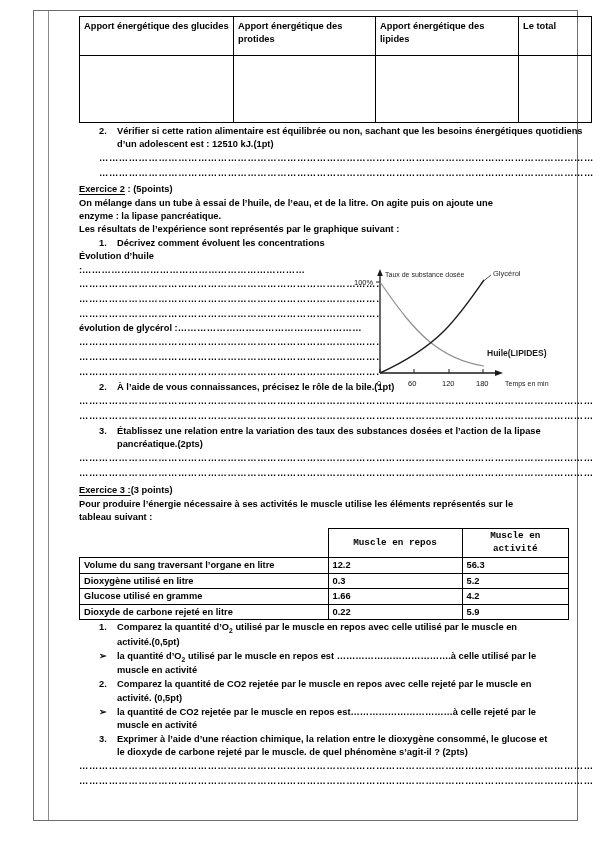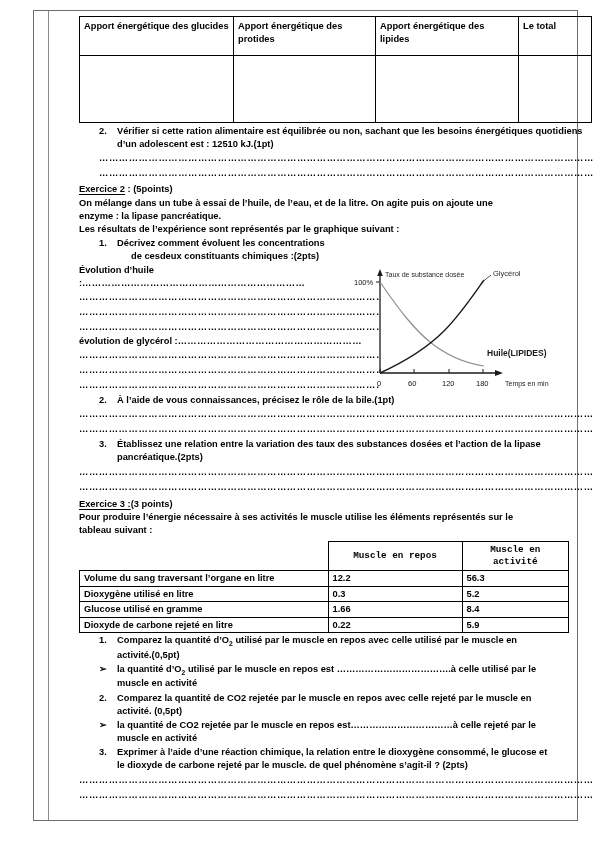--- a/index.html
+++ b/index.html
@@ -196,21 +196,20 @@
   </div>
   <div class="para">On mélange dans un tube à essai de l’huile, de l’eau, et de la litre. On agite puis on ajoute une</div>
   <div class="para">enzyme : la lipase pancréatique.</div>
   <div class="para">Les résultats de l’expérience sont représentés par le graphique suivant :</div>
 
   <div class="left-text-block">
     <div class="qitem">
       <span class="marker">1.</span>
       <span class="qtext">
         <span>Décrivez comment évoluent les concentrations</span><br>
-        <span style="padding-left:14px;display:inline-block">de cesdeux constituants chimiques :(2pts)</span>
       </span>
     </div>
 
     <div class="para"><span>Évolution d’huile :</span><span class="inline-dots">……………………………………………………………</span></div>
     <div class="dots">…………………………………………………………………………………………………………</div>
     <div class="dots">…………………………………………………………………………………………………………</div>
     <div class="dots">…………………………………………………………………………………………………………</div>
 
     <div class="para"><span>évolution de glycérol :</span><span class="inline-dots">…………………………………………………</span></div>
     <div class="dots">…………………………………………………………………………………………………………</div>
@@ -254,21 +253,21 @@
       <td>56.3</td>
     </tr>
     <tr>
       <td class="rowlabel">Dioxygène utilisé en litre</td>
       <td>0.3</td>
       <td>5.2</td>
     </tr>
     <tr>
       <td class="rowlabel">Glucose utilisé en gramme</td>
       <td>1.66</td>
-      <td>8.4</td>
+      <td>4.2</td>
     </tr>
     <tr>
       <td class="rowlabel">Dioxyde de carbone rejeté en litre</td>
       <td>0.22</td>
       <td>5.9</td>
     </tr>
   </tbody>
     </table>
 
   <div class="qitem">

